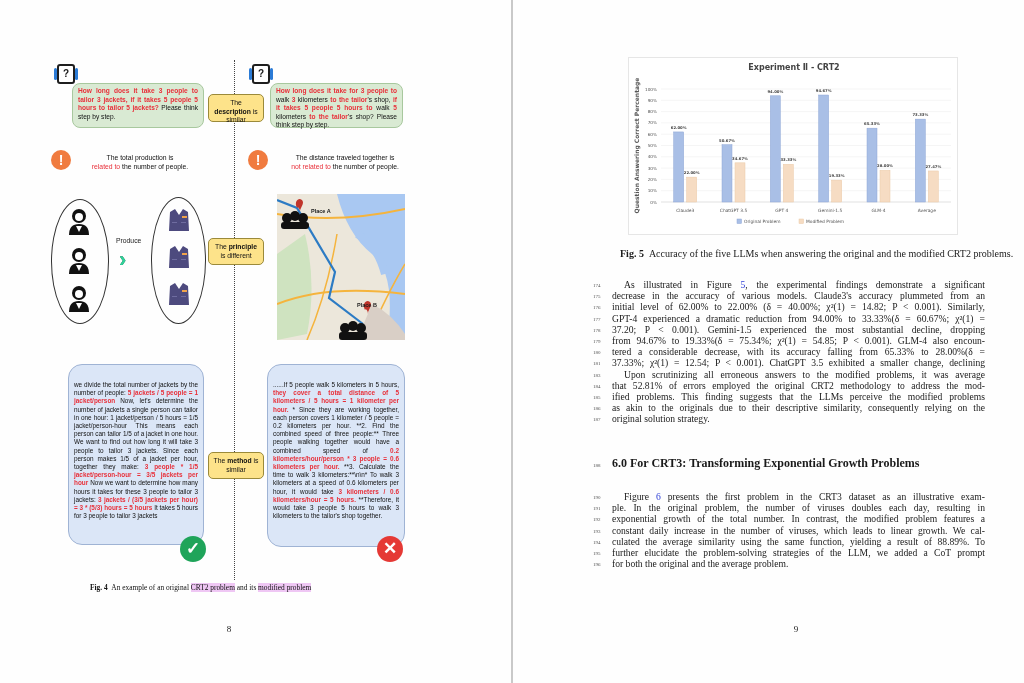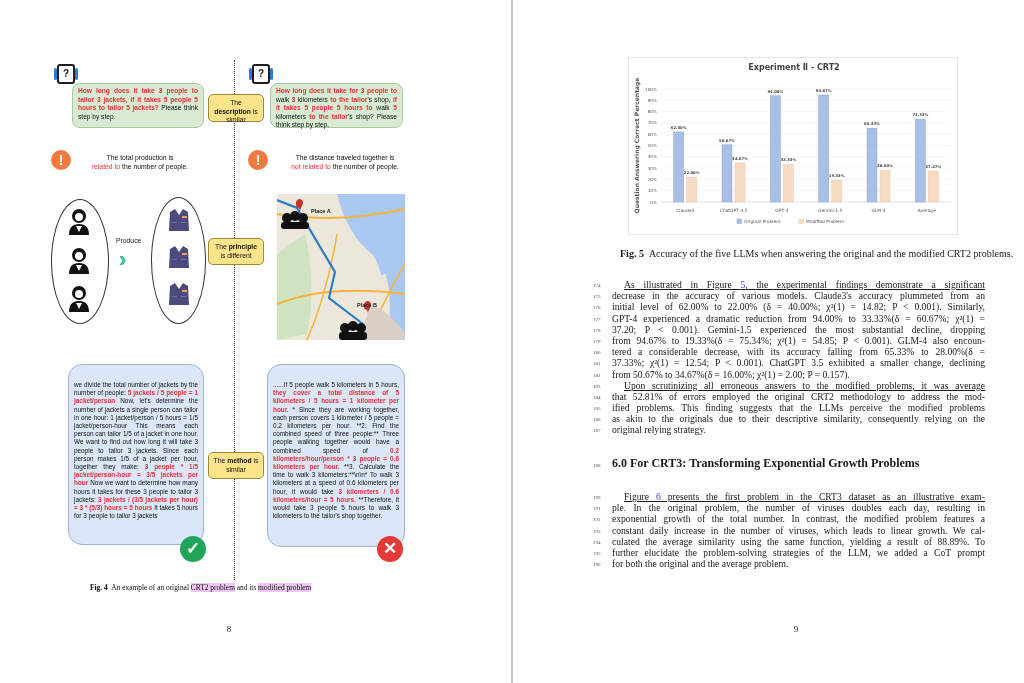--- a/index.html
+++ b/index.html
@@ -34,21 +34,21 @@
   .hl { background: #efc7f4; }
   .pagenum { position: absolute; top: 624px; font-size: 9px; width: 20px; text-align: center; }
 
   
   .chart-frame { position: absolute; left: 628px; top: 57px; width: 330px; height: 178px; border: 1px solid #e6e6e6; background: #fff; }
   .fig5cap { position: absolute; left: 620px; top: 248px; font-size: 10px; white-space: nowrap; }
   .body-lines { position: absolute; left: 575px; top: 279px; width: 410px; }
   .line { position: relative; height: 11.2px; font-size: 9.6px; line-height: 11.2px; padding-left: 37px; text-align: justify; text-align-last: justify; white-space: nowrap; }
   .line .ln { position: absolute; left: 18px; top: 1px; font-size: 5px; color: #555; }
   .line.last { text-align-last: left; }
-  .line.indent .tx { padding-left: 12px; text-decoration: underline; }
+  .line.indent .tx { padding-left: 12px; }
   .tx { display: block; text-align: justify; text-align-last: inherit; }
   .blue { color: #2d3ed6; }
   .section { position: absolute; left: 575px; top: 456px; width: 410px; }
   .sec-line { position: relative; height: 14px; padding-left: 37px; font-size: 12px; font-weight: bold; line-height: 14px; }
   .sec-line .ln { position: absolute; left: 18px; top: 3px; font-size: 5px; color: #555; font-weight: normal; }
   .sec-line.second { padding-left: 57px; }
   .body2 { position: absolute; left: 575px; top: 491px; width: 410px; }
 </style>
 </head>
 <body>
@@ -271,43 +271,39 @@
       <span class="tx">from 94.67% to 19.33%(δ = 75.34%; χ²(1) = 54.85; P &lt; 0.001). GLM-4 also encoun-</span>
     </div>
     <div class="line">
       <span class="ln">180</span>
       <span class="tx">tered a considerable decrease, with its accuracy falling from 65.33% to 28.00%(δ =</span>
     </div>
     <div class="line">
       <span class="ln">181</span>
       <span class="tx">37.33%; χ²(1) = 12.54; P &lt; 0.001). ChatGPT 3.5 exhibited a smaller change, declining</span>
     </div>
-    <div class="line last">
-      <span class="ln">182</span>
-      <span class="tx">from 50.67% to 34.67%(δ = 16.00%; χ²(1) = 2.00; P = 0.157).</span>
-    </div>
     <div class="line indent">
       <span class="ln">183</span>
       <span class="tx">Upon scrutinizing all erroneous answers to the modified problems, it was average</span>
     </div>
     <div class="line">
       <span class="ln">184</span>
       <span class="tx">that 52.81% of errors employed the original CRT2 methodology to address the mod-</span>
     </div>
     <div class="line">
       <span class="ln">185</span>
       <span class="tx">ified problems. This finding suggests that the LLMs perceive the modified problems</span>
     </div>
     <div class="line">
       <span class="ln">186</span>
       <span class="tx">as akin to the originals due to their descriptive similarity, consequently relying on the</span>
     </div>
     <div class="line last">
       <span class="ln">187</span>
-      <span class="tx">original relying strategy.</span>
+      <span class="tx">original solution strategy.</span>
     </div>
   </div>
 
 <div class="section">
   <div class="sec-line"><span class="ln">188</span><span>6.0 For CRT3: Transforming Exponential Growth Problems</span></div>
 </div>
 
 <div class="body-lines body2" id="para2" style="top:491px;">
     <div class="line indent">
       <span class="ln">190</span>

